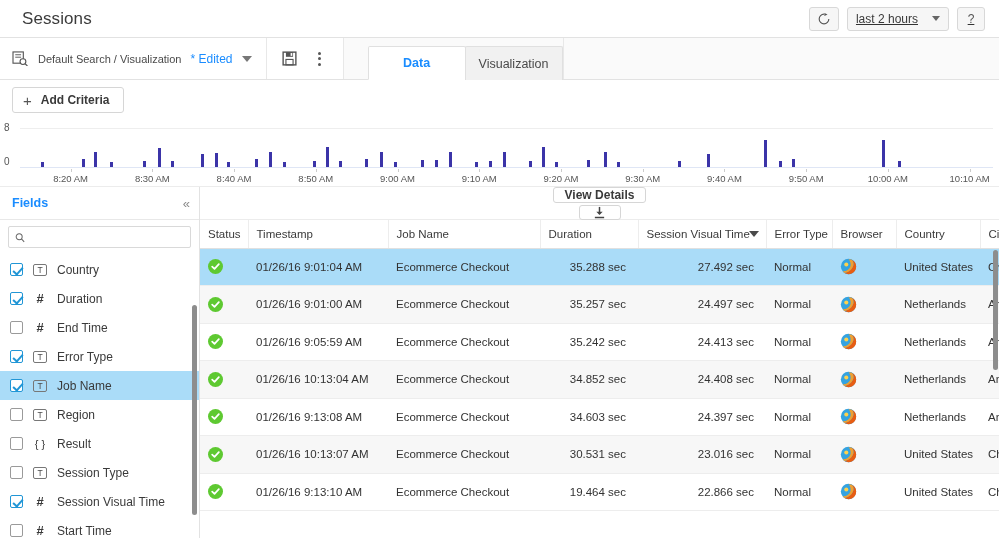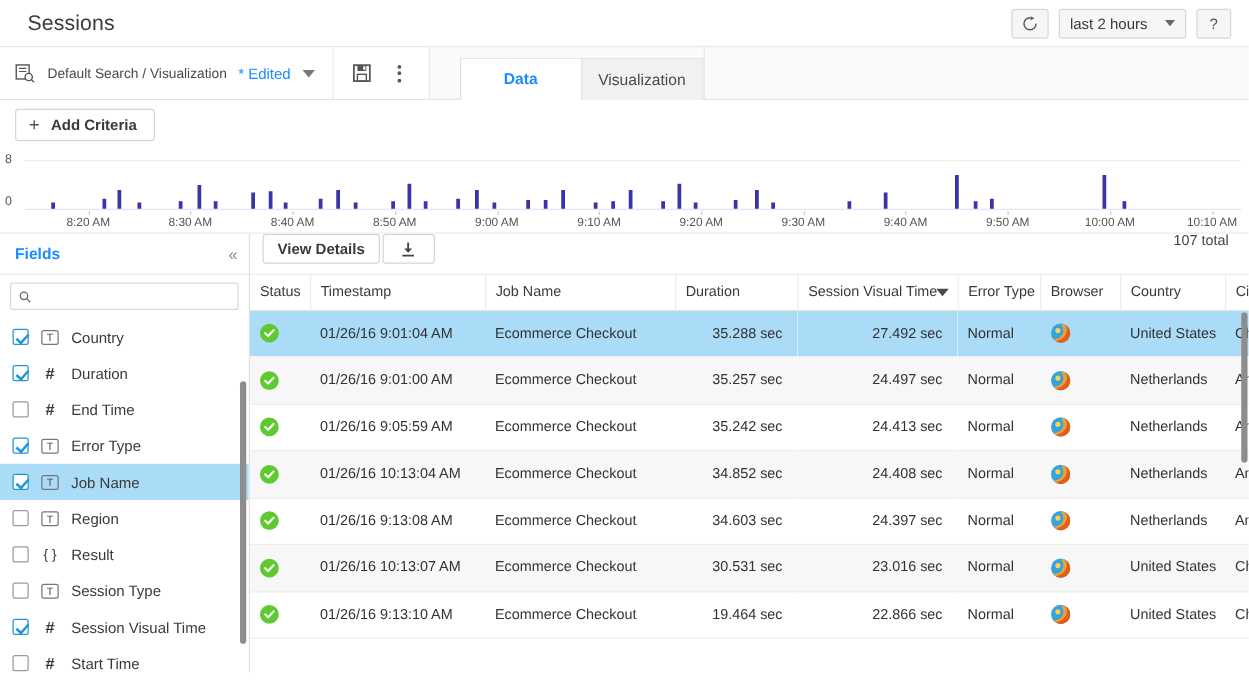--- a/index.html
+++ b/index.html
@@ -14,21 +14,21 @@
 
   
   .titlebar {
     height: 38px;
     display: flex; align-items: center;
     padding: 0 14px 0 22px;
     border-bottom: 1px solid #e2e2e2;
     background: #fff;
   }
   .page-title { font-size: 17px; color: #3c3c3c; font-weight: 400; letter-spacing: .1px; }
-  .titlebar-right { margin-left: auto; display: flex; align-items: flex-end; gap: 8px; }
+  .titlebar-right { margin-left: auto; display: flex; align-items: flex-end; gap: 8px; text-decoration: underline; }
   .tb-btn {
     height: 24px; min-width: 28px;
     border: 1px solid #d8d8d8; border-radius: 3px;
     background: #f6f6f6; color: #555;
     display: flex; align-items: center; justify-content: center;
     padding: 0 7px; font-size: 12px; cursor: pointer;
   }
   .tb-select {
     height: 24px; border: 1px solid #d8d8d8; border-radius: 3px;
     background: #f6f6f6; color: #3a3a3a;
@@ -135,22 +135,22 @@
   .ftype.h { font-size: 13px; font-weight: bold; color: #3a3a3a; }
   .ftype.o { font-size: 11px; color: #3a3a3a; }
   .side-scroll {
     position: absolute; right: 2px; top: 50px; width: 5px; height: 210px;
     background: #8d8d8d; border-radius: 3px;
   }
 
   
   .main { flex: 1; display: flex; flex-direction: column; min-width: 0; background: #fff; }
   .main-toolbar {
-    height: 33px; display: flex; align-items: flex-start; gap: 2px;
-    padding: 0 10px; border-bottom: 1px solid #ececec;
+    height: 33px; display: flex; align-items: center; gap: 2px;
+    padding: 0 10px; border-bottom: 1px solid #ececec; flex-direction: column;
   }
   .btn-outline {
     height: 24px; padding: 0 11px; border: 1px solid #d6d6d6; border-radius: 3px;
     background: #fff; font-size: 12px; font-weight: bold; color: #3a3a3a;
     display: flex; align-items: center; cursor: pointer;
   }
   .btn-icon {
     height: 24px; width: 42px; border: 1px solid #d6d6d6; border-radius: 3px;
     background: #fff; display: flex; align-items: center; justify-content: center; cursor: pointer;
   }

